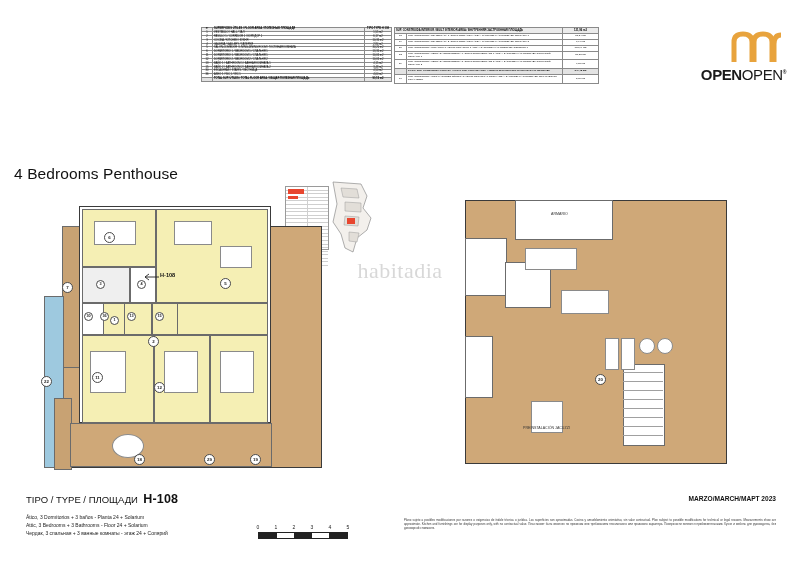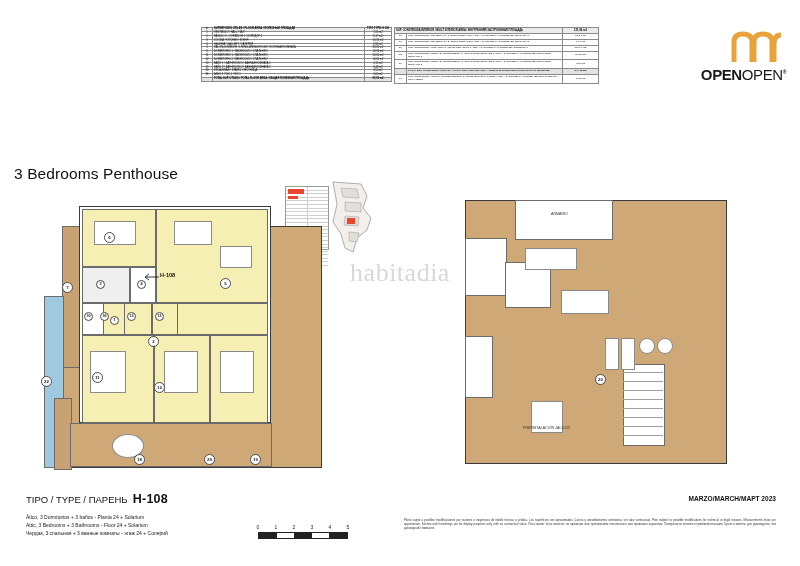--- a/index.html
+++ b/index.html
@@ -39,21 +39,21 @@
   .logo-mark{display:block;margin-left:auto;width:56px;height:36px;}
   .logo-text{font-size:15px;font-weight:bold;letter-spacing:-.4px;color:#1a1a1a;margin-top:2px;}
   .logo-text .thin{font-weight:normal;}
   .logo-text sup{font-size:5px;vertical-align:super;}
 
   
   .big-title{position:absolute;left:14px;top:165px;font-size:15.5px;color:#111;letter-spacing:.1px;}
 
   
   .wm{position:absolute;left:50%;top:258px;transform:translateX(-50%);
-      font-size:26px;color:#d8d8d8;letter-spacing:.5px;font-family:"Liberation Serif",serif;}
+      font-size:22px;color:#d8d8d8;letter-spacing:.5px;font-family:"Liberation Serif",serif;}
 
   
   .planA{position:absolute;left:24px;top:186px;width:345px;height:305px;}
   .outline{position:absolute;background:#fdfdfd;border:1.1px solid #3a3a3a;}
   .room{position:absolute;border:.8px solid #6b6b6b;}
   .yellow{background:#f5efb4;}
   .tan{background:#cfa878;}
   .tan2{background:#c8a273;}
   .white{background:#ffffff;}
   .lightgrey{background:#efefef;}
@@ -225,21 +225,21 @@
     <svg class="logo-mark" viewBox="0 0 56 36">
       <path d="M4 34 L4 14 Q4 6 13 6 Q22 6 22 14 L22 34" fill="none" stroke="#e8a33d" stroke-width="5"></path>
       <path d="M24 34 L24 14 Q24 6 33 6 Q42 6 42 14 L42 34" fill="none" stroke="#e8a33d" stroke-width="5"></path>
       <path d="M44 34 L44 16 Q44 7 51 7" fill="none" stroke="#e8a33d" stroke-width="5"></path>
     </svg>
     <div class="logo-text">
       <span>OPEN</span><span class="thin">OPEN</span><sup>®</sup>
     </div>
   </div>
 
-  <div class="big-title">3 Bedrooms Penthouse</div>
+  <div class="big-title">4 Bedrooms Penthouse</div>
 
   <div class="wm">habitadia</div>
 
   <div class="keymap">
 
     <div style="position:absolute;left:22px;top:16px;width:42px;height:62px;border:.5px solid #9a9a9a;background:#fff;">
       <div style="position:absolute;left:0;top:0;width:42px;height:62px;">
         <div style="height:2.6px;border-bottom:.4px solid #cfcfcf;"></div>
         <div style="height:2.6px;border-bottom:.4px solid #cfcfcf;"></div>
         <div style="height:2.6px;border-bottom:.4px solid #cfcfcf;"></div>
@@ -378,21 +378,21 @@
     <div style="position:absolute;left:184px;top:152px;width:14px;height:14px;border:.6px solid #8a8a8a;border-radius:50%;background:#fff;"></div>
     <div style="position:absolute;left:202px;top:152px;width:14px;height:14px;border:.6px solid #8a8a8a;border-radius:50%;background:#fff;"></div>
     <div style="position:absolute;left:76px;top:215px;width:30px;height:30px;border:.6px solid #8a8a8a;background:#fff;"></div>
 
     <div class="hint" style="left:96px;top:26px;">ARMARIO</div>
     <div class="hint" style="left:68px;top:240px;width:60px;line-height:1.3;">PREINSTALACIÓN JACUZZI</div>
     <div class="num-badge" style="left:140px;top:188px;">20</div>
   </div>
 
   <div class="type-line">
-    <span>TIPO / TYPE / ПАРЕНЬ</span>
+    <span>TIPO / TYPE / ПЛОЩАДИ</span>
     &nbsp;<b>H-108</b>
   </div>
 
   <div class="desc">
     <div>Ático, 3 Dormitorios + 3 baños - Planta 24 + Solarium</div>
     <div>Attic, 3 Bedrooms + 3 Bathrooms - Floor 24 + Solarium</div>
     <div>Чердак, 3 спальная + 3 ванные комнаты - этаж 24 + Солярий</div>
   </div>
 
   <div class="date">MARZO/MARCH/МАРТ 2023</div>

